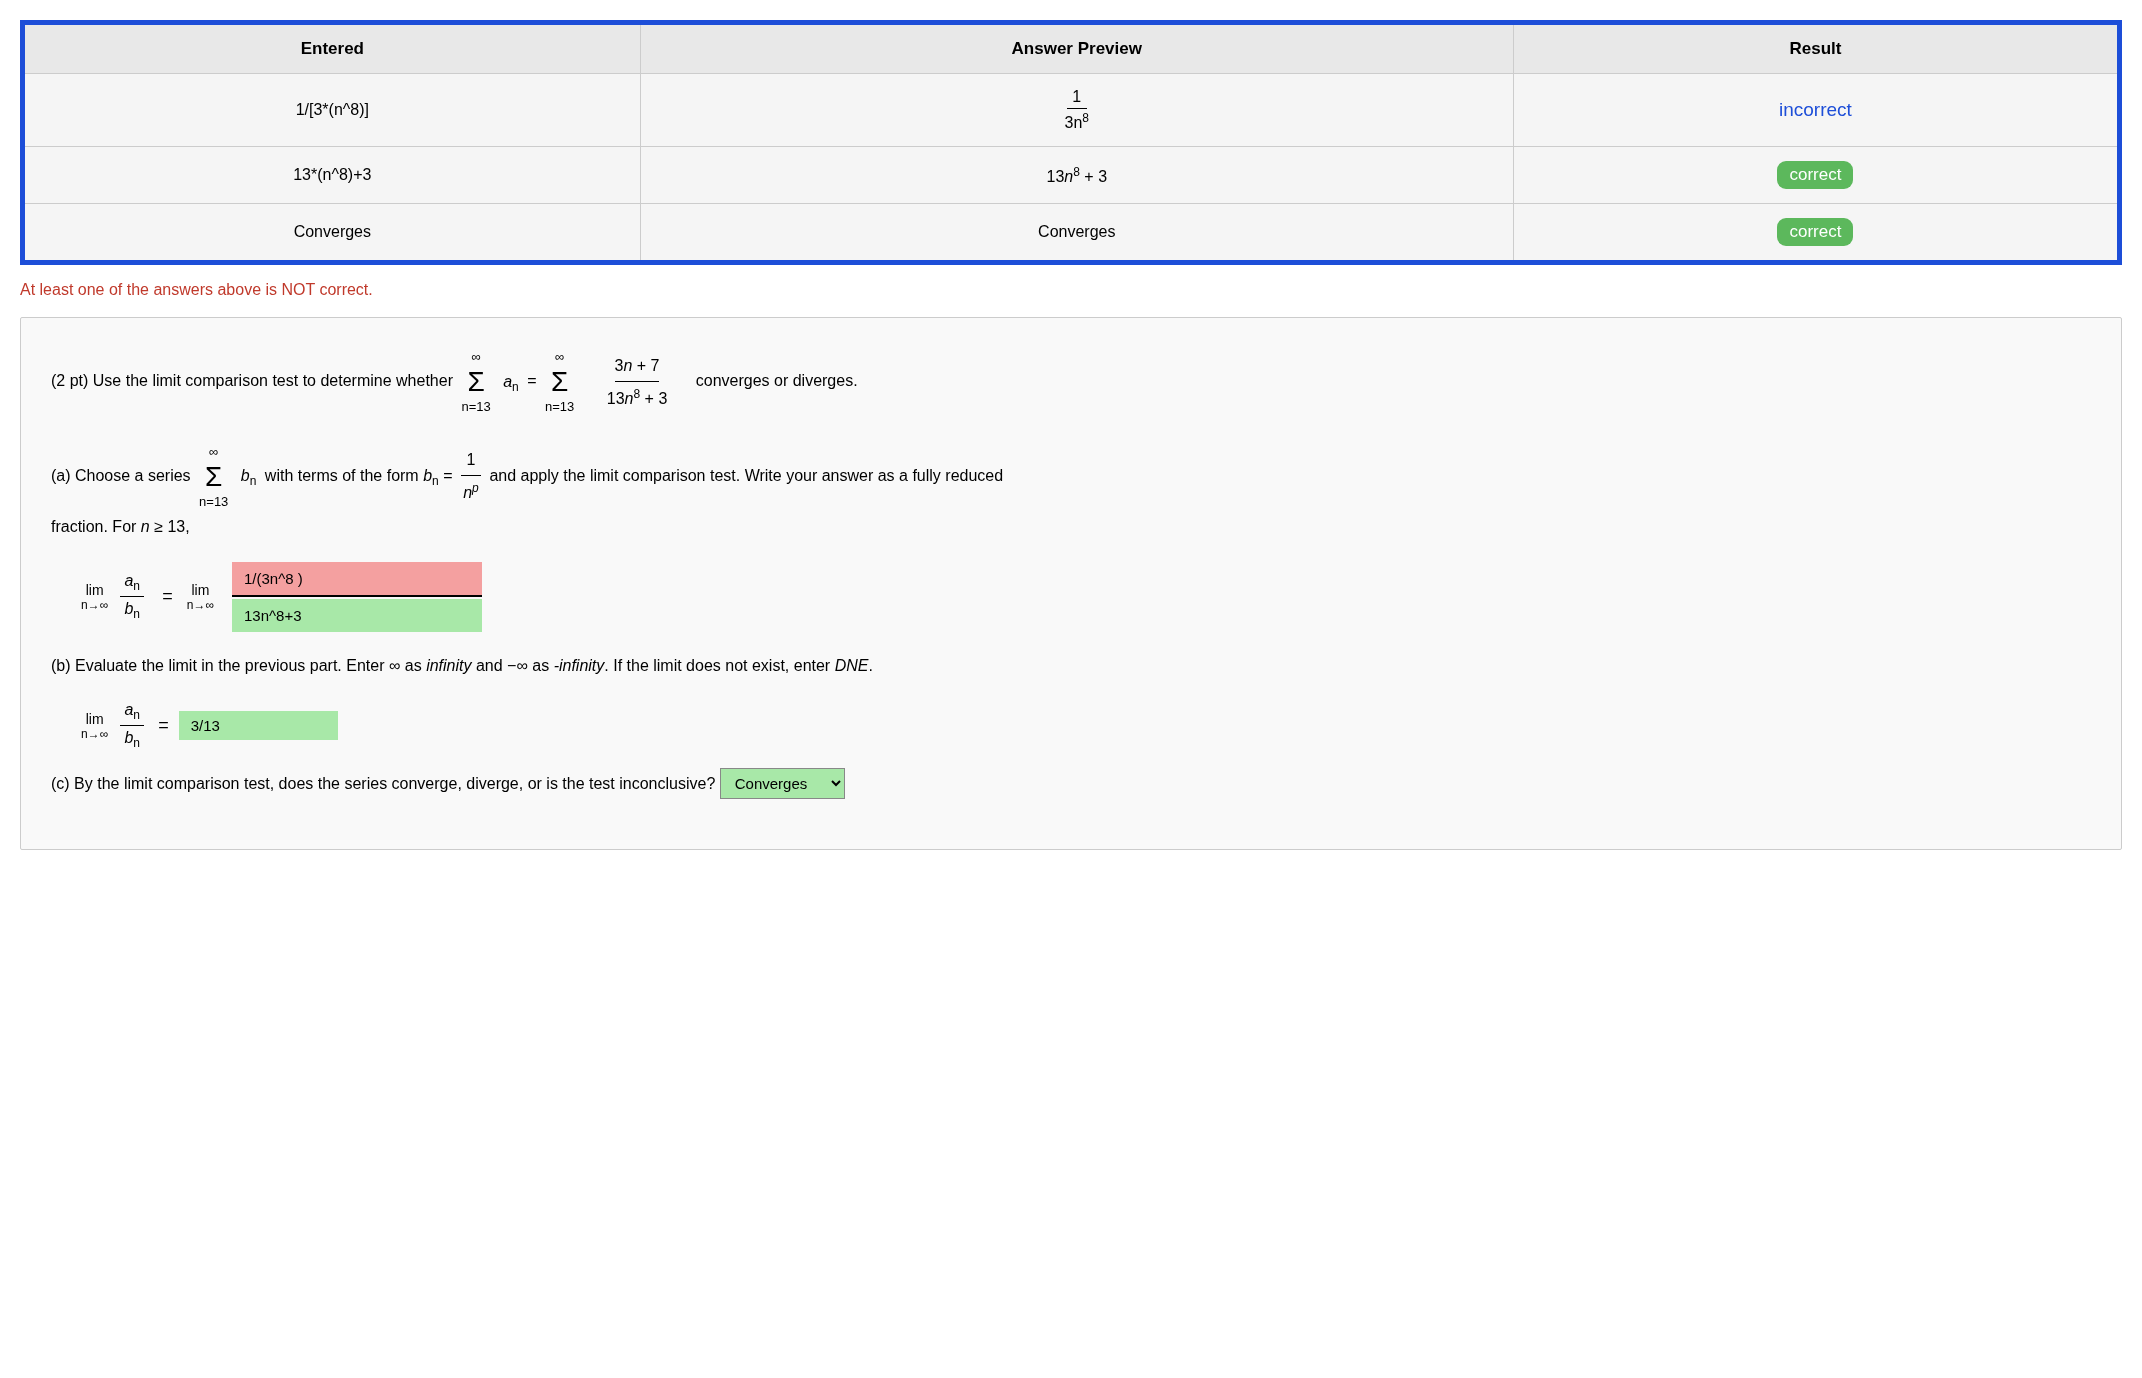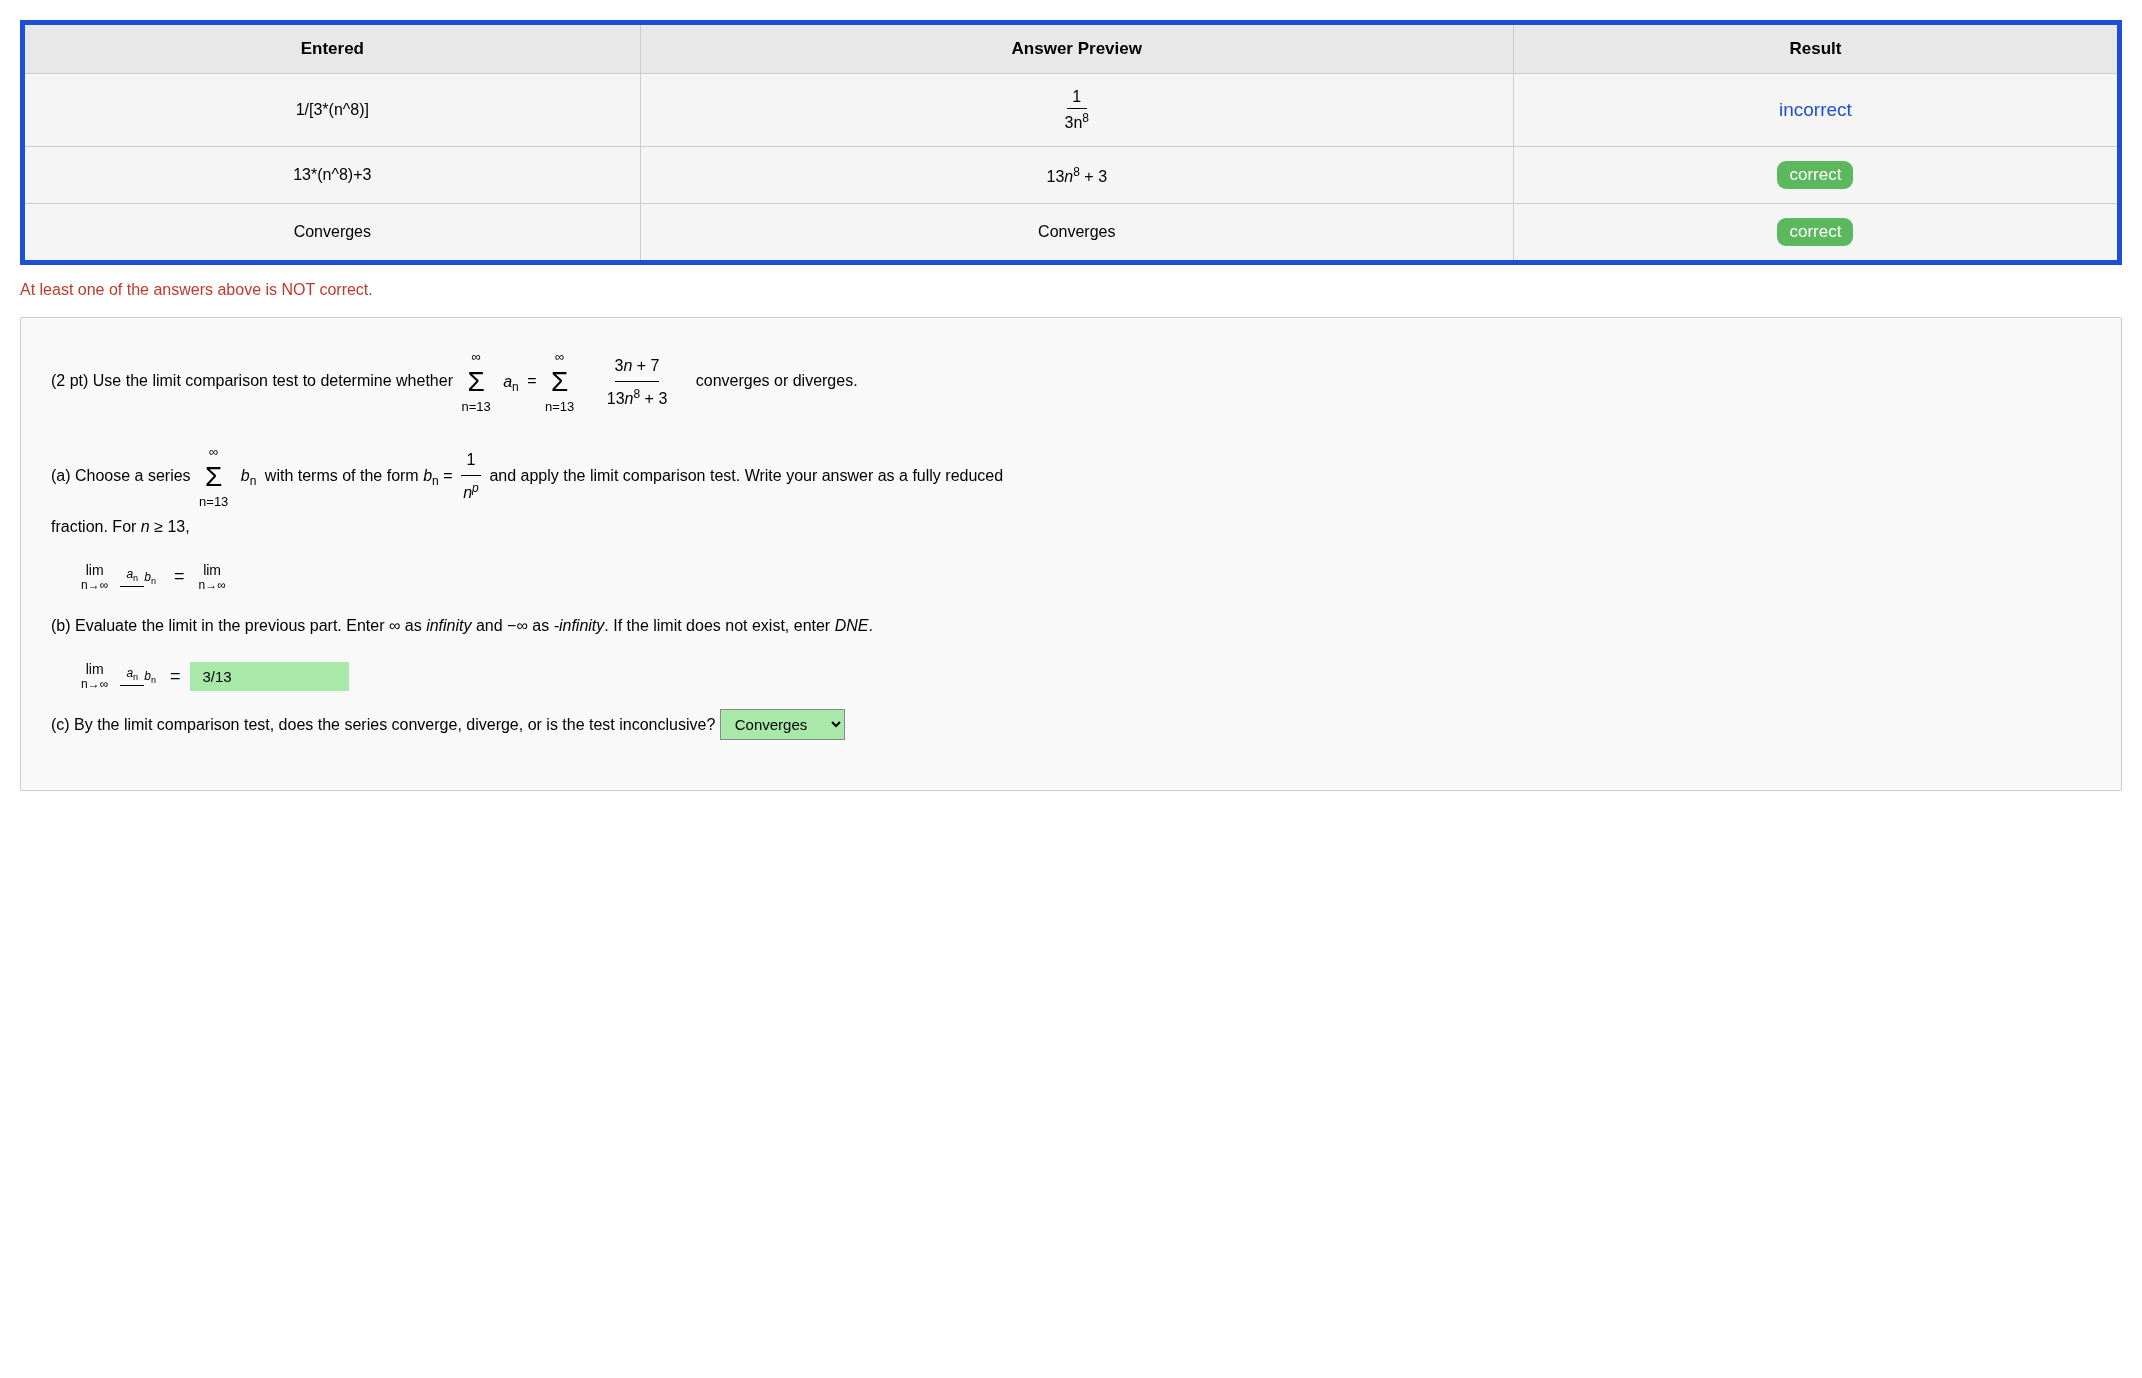--- a/index.html
+++ b/index.html
@@ -121,24 +121,24 @@
     .lim-word {
       font-size: 14px;
     }
     .lim-sub {
       font-size: 12px;
     }
 
     
     .big-fraction {
       display: inline-flex;
-      flex-direction: row;
-      align-items: center;
-      vertical-align: middle;
-      font-size: 12px;
+      flex-direction: column;
+      align-items: center;
+      vertical-align: middle;
+      font-size: 16px;
       margin: 0 4px;
     }
     .big-fraction .num {
       border-bottom: 1.5px solid #000;
       padding-bottom: 3px;
       text-align: center;
       min-width: 24px;
     }
     .big-fraction .den {
       padding-top: 3px;
@@ -316,20 +316,28 @@
         <span class="den"><span class="italic">b</span><sub>n</sub></span>
       </span>
     </span>
     <span style="font-size:18px;">=</span>
 
     <span style="display:inline-flex;align-items:center;gap:6px;">
       <span class="lim-block">
         <span class="lim-word">lim</span>
         <span class="lim-sub">n→∞</span>
       </span>
+      <span class="fraction-inputs">
+        <div class="num-input">
+          <input type="text" class="input-box-red" value="1/(3n^8 )" readonly="" style="">
+        </div>
+        <div style="margin-top:2px;">
+          <input type="text" class="input-box-green" value="13n^8+3" readonly="" style="">
+        </div>
+      </span>
     </span>
   </div>
 
   <div class="problem-line">
     <span>(b) Evaluate the limit in the previous part. Enter ∞ as <span class="italic">infinity</span> and −∞ as <span class="italic">-infinity</span>. If the limit does not exist, enter <span class="italic">DNE</span>.</span>
   </div>
   <div class="lim-answer-row" style="margin-left:30px; margin-bottom:18px;">
     <span style="display:inline-flex;align-items:center;gap:4px;">
       <span class="lim-block">
         <span class="lim-word">lim</span>

